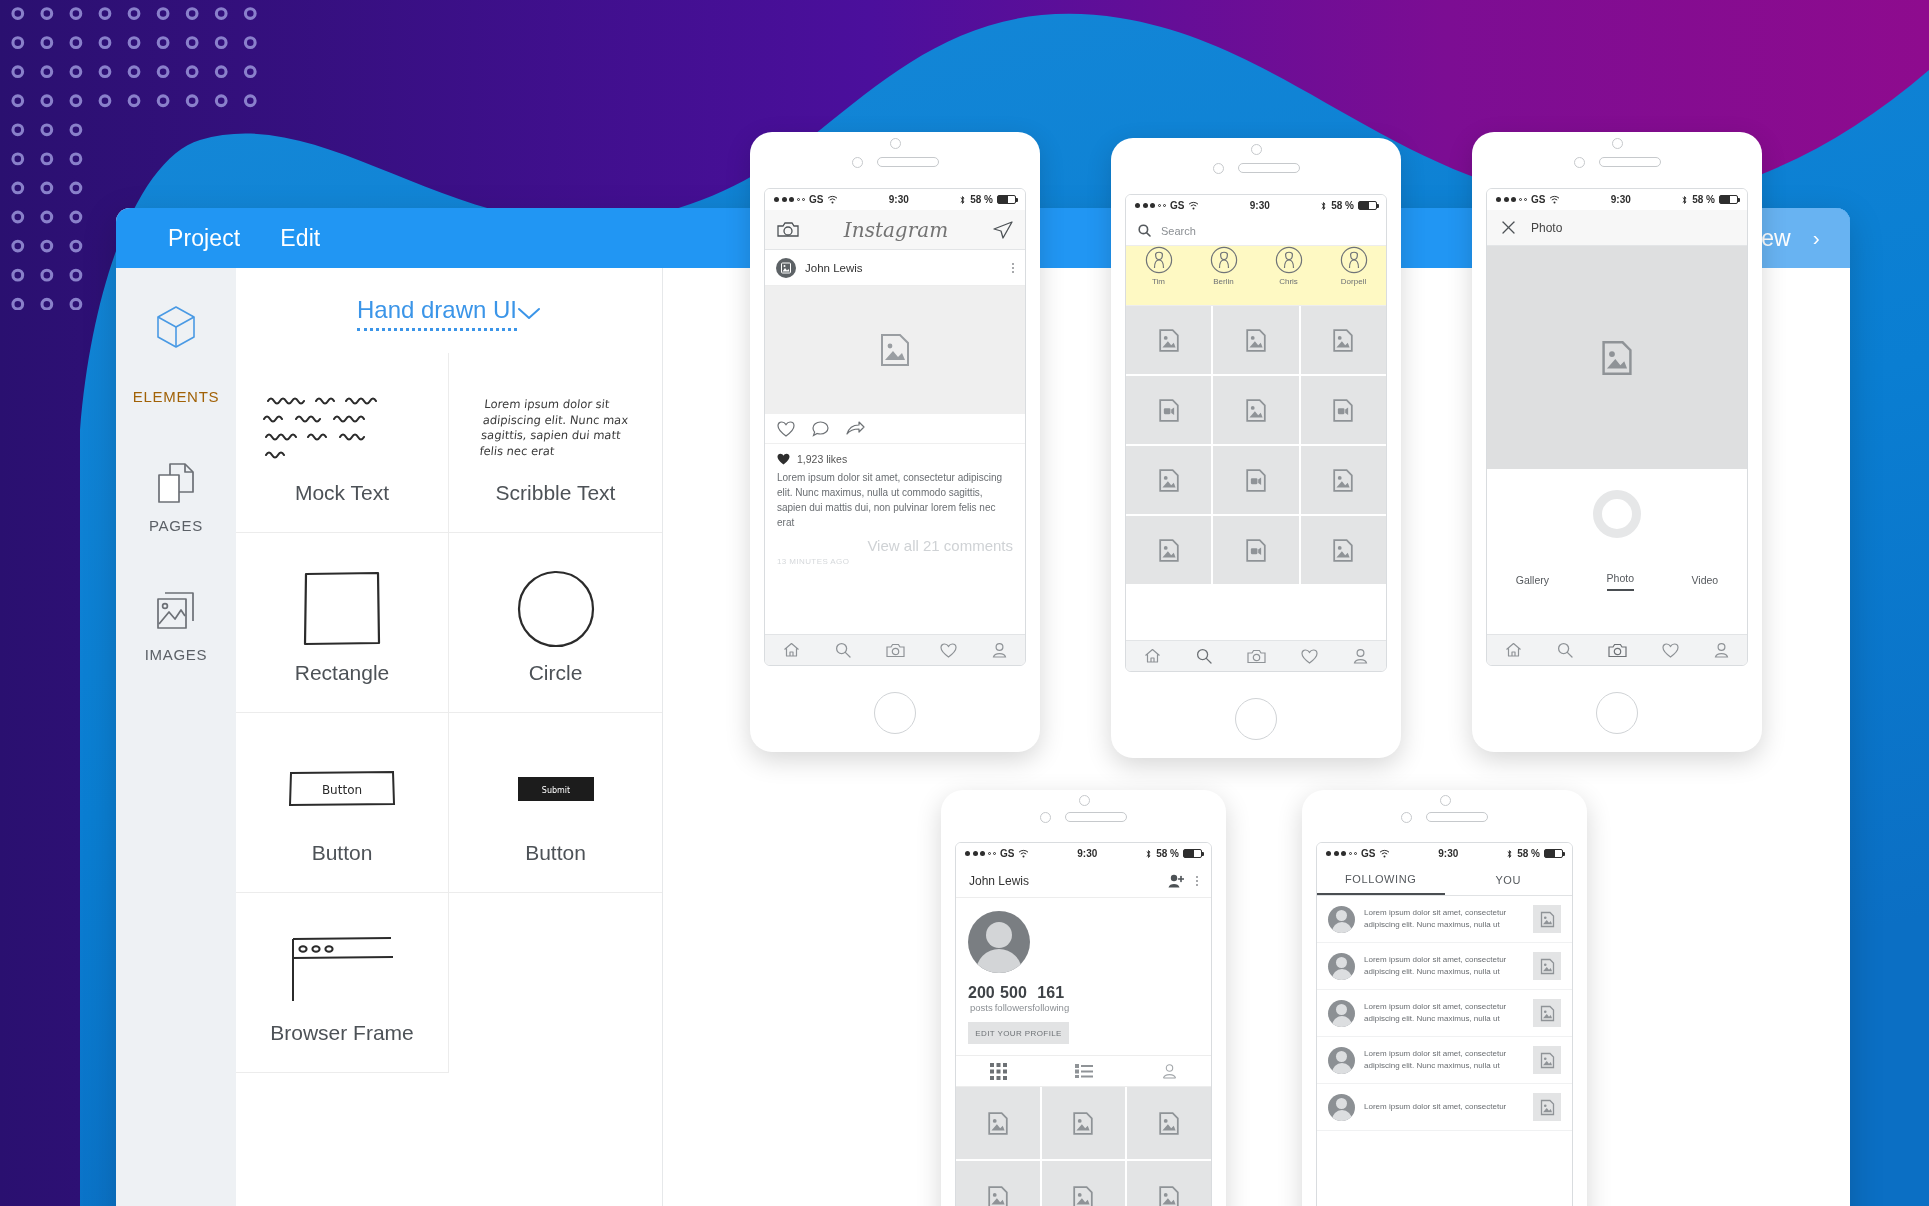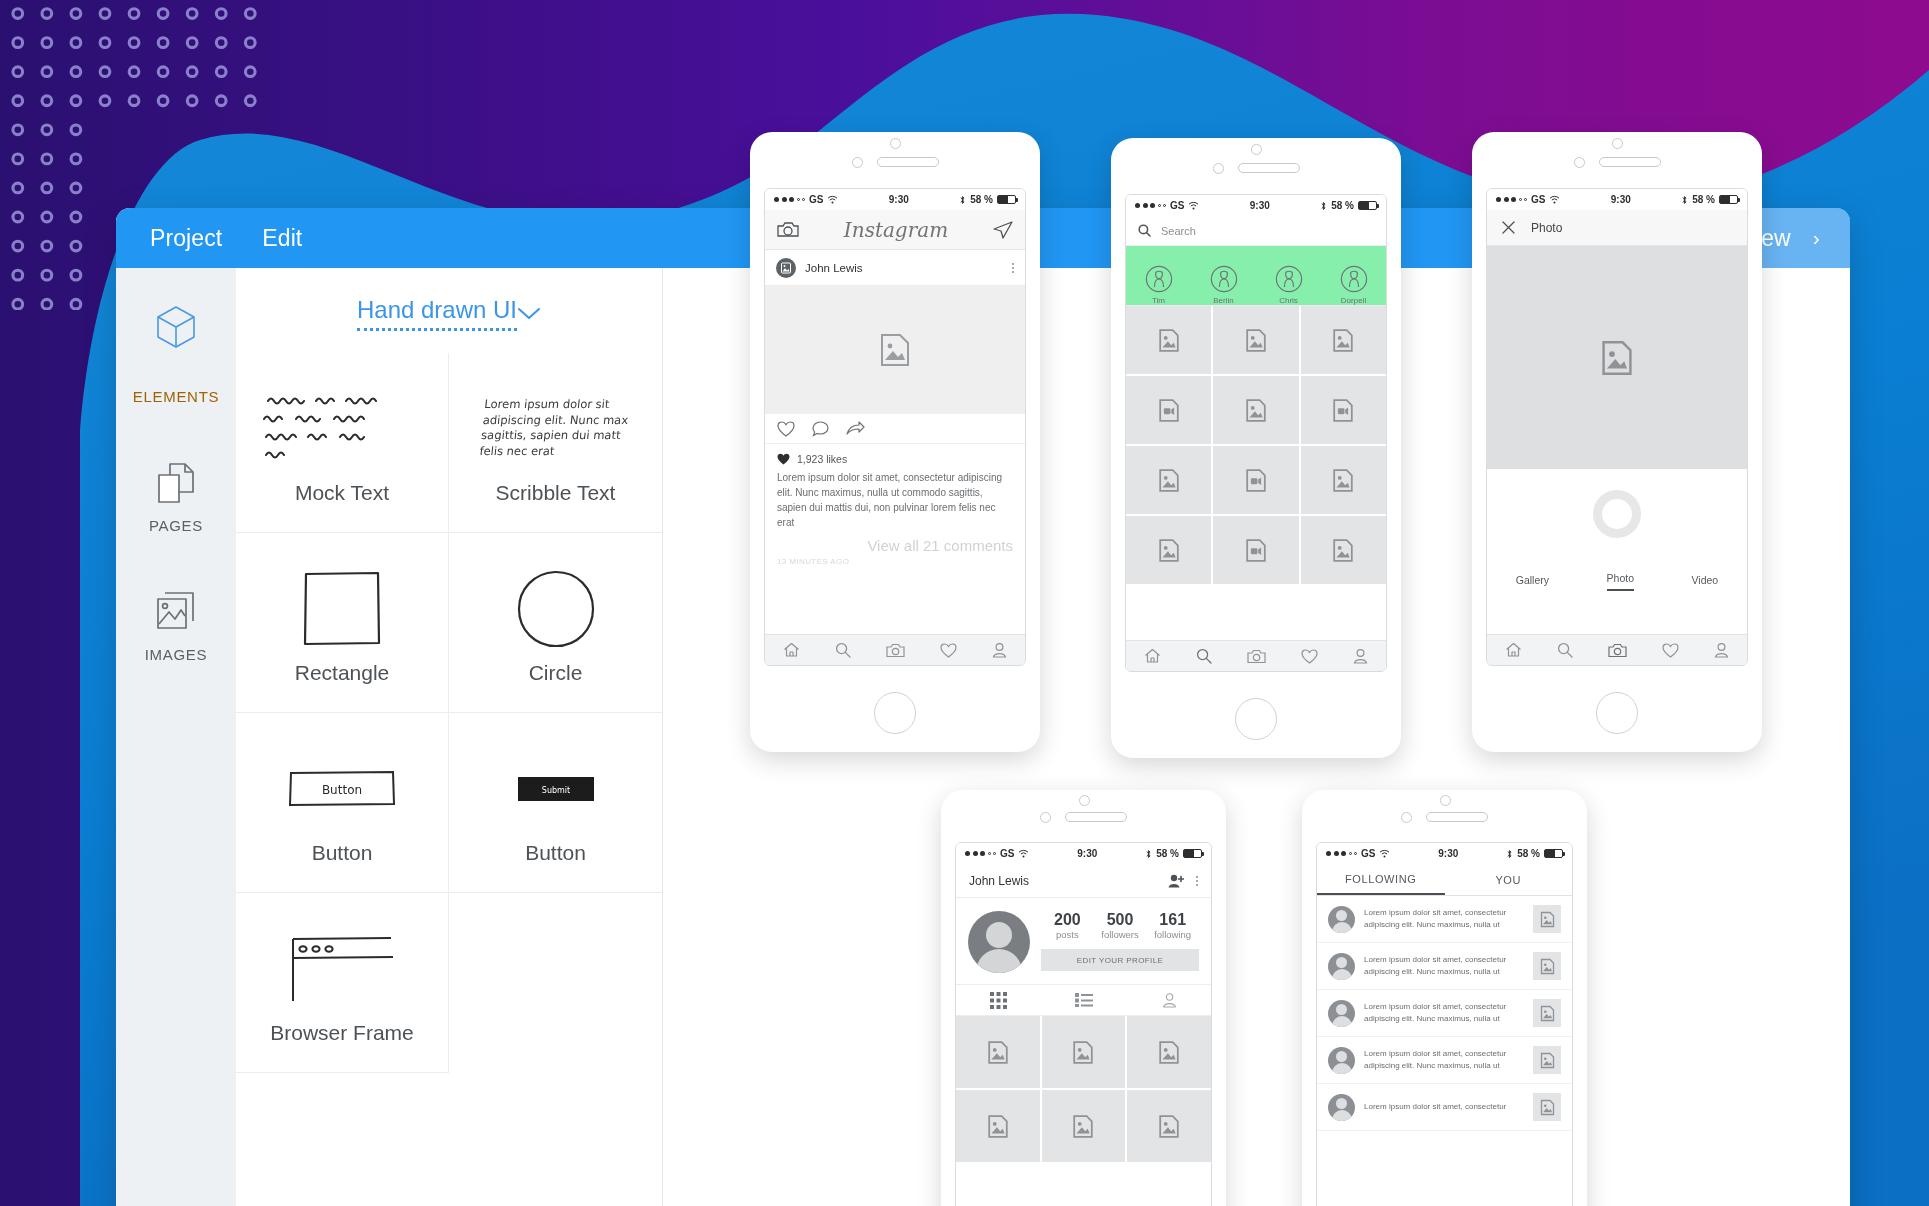--- a/index.html
+++ b/index.html
@@ -21,21 +21,21 @@
     position: absolute;
     left: 116px; top: 208px;
     width: 1734px; height: 1100px;
     background: #ffffff;
     border-radius: 14px;
     box-shadow: 0 10px 34px rgba(0,0,0,0.17);
     overflow: hidden;
   }
 
   .toolbar { display: flex; height: 60px; background: #2196f3; align-items: stretch; }
-  .toolbar-left { display: flex; align-items: center; padding-left: 34px; gap: 40px; flex: 0 0 auto; }
+  .toolbar-left { display: flex; align-items: center; padding-left: 52px; gap: 40px; flex: 0 0 auto; }
   .toolbar-item { color: #fff; font-size: 23px; letter-spacing: .1px; cursor: pointer; }
   .toolbar-spacer { flex: 1 1 auto; background: #2196f3; }
   .review-btn {
     width: 165px; background: #68b3f2; color:#fff;
     display:flex; align-items:center; justify-content:center; gap:22px;
     font-size: 23px; cursor:pointer;
   }
   .review-chev { font-size: 21px; font-weight: 300; }
 
   
@@ -129,39 +129,39 @@
   .comments-link { font-size:15px; color:#cfd2d5; padding:7px 12px 0 12px;text-align:right; }
   .timestamp { font-size:8px; color:#d5d8db; padding:3px 12px 0 12px; letter-spacing:.4px; }
 
   .tab-bar {
     position:absolute; bottom:0; left:0; right:0; height:31px; background:#f2f3f4;
     border-top:1px solid #e2e4e6; display:flex; align-items:center; justify-content:space-around;
   }
 
   .search-row { height:30px; display:flex; align-items:center; gap:10px; padding:0 12px; border-bottom:1px solid #ededed; background:#fff; }
   .search-row-text { font-size:11px; color:#8b8f93; }
-  .stories { height:60px; display:flex; align-items:flex-end; justify-content:space-around; background:#86efac; border-bottom:1px solid #ededed; }
+  .stories { height:60px; display:flex; align-items:flex-start; justify-content:space-around; background:#fef9c3; border-bottom:1px solid #ededed; }
   .story { display:flex; flex-direction:column; align-items:center; gap:3px; }
   .story-name { font-size:8px; color:#6d7175; }
 
   .media-grid { display:grid; grid-template-columns: repeat(3, 1fr); gap:2px; background:#fff; }
   .media-cell { background:#e3e4e5; display:flex; align-items:center; justify-content:center; }
 
   .photo-head { height:36px; background:#f7f7f7; border-bottom:1px solid #e3e5e7; display:flex; align-items:center; gap:15px; padding:0 14px; }
   .photo-head-title { font-size:12px; color:#444; }
   .photo-preview { background:#dedfe0; }
   .shutter-area { display:flex; align-items:center; justify-content:center; }
   .shutter { width:48px; height:48px; border-radius:50%; border:9px solid #e6e7e8; }
   .mode-tabs { display:flex; align-items:flex-end; justify-content:space-around; }
   .mode-tab { font-size:10.5px; color:#55595d; padding-bottom:5px; }
   .mode-tab.active { border-bottom:2px solid #4a4e52; }
 
   .profile-head { height:34px; display:flex; align-items:center; padding:0 13px; border-bottom:1px solid #ededed; }
   .profile-name { font-size:12px; color:#333; flex:1; }
-  .profile-stats { display:flex; padding:13px 12px 0 12px; gap:11px; align-items:flex-start; }
+  .profile-stats { display:flex; padding:13px 12px 0 12px; gap:11px; align-items:flex-start;flex-direction:column; }
   .big-avatar { width:62px; height:62px; border-radius:50%; background:#7a7e82; overflow:hidden; position:relative; flex:0 0 62px; }
   .big-avatar .head { position:absolute; width:26px; height:26px; border-radius:50%; background:#d3d5d7; left:18px; top:11px; }
   .big-avatar .body { position:absolute; width:46px; height:30px; border-radius:23px 23px 0 0; background:#d3d5d7; left:8px; top:38px; }
   .stat-col { text-align:center; flex:1; }
   .stat-num { font-size:16px; color:#3f4347; font-weight:bold; }
   .stat-lbl { font-size:9.5px; color:#8b8f93; }
   .edit-profile { margin:9px 0 0 0; height:22px; background:#e2e3e4; display:flex; align-items:center; justify-content:center; font-size:8px; color:#6d7175; letter-spacing:.4px; }
   .view-tabs { height:32px; display:flex; align-items:center; justify-content:space-around; border-top:1px solid #ededed; border-bottom:1px solid #ededed; margin-top:11px; }
 
   .act-tabs { height:32px; display:flex; border-bottom:1px solid #e0e2e4; background:#fff; }

